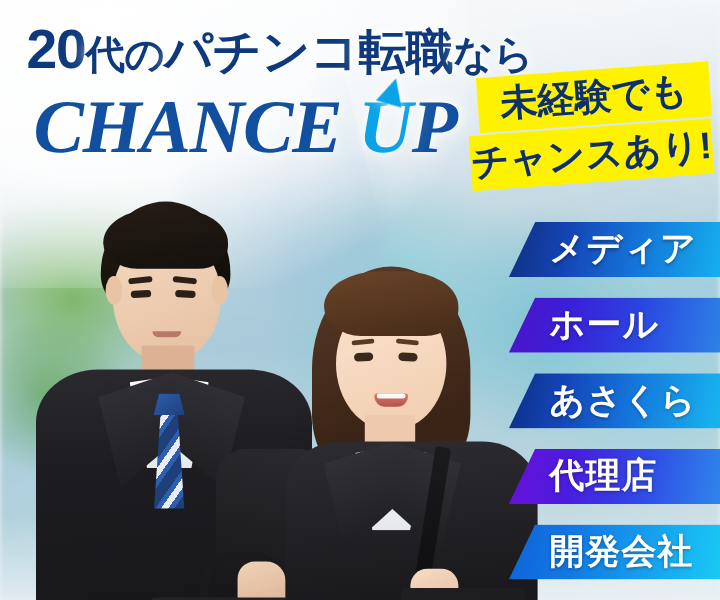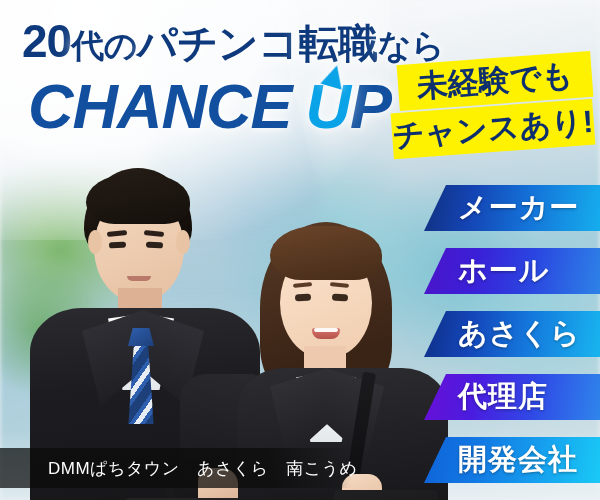--- a/index.html
+++ b/index.html
@@ -204,20 +204,21 @@
   .headline-line1 .num { font-size: 46px; letter-spacing: -1px; }
   .headline-line1 .sm { font-size: 33px; }
 
   .logo {
     position: absolute; left: 28px; top: 70px;
     white-space: nowrap;
     font-weight: 700; font-style: italic;
     font-size: 63px; letter-spacing: -1px;
     color: #12509f;
     text-shadow: 0 0 10px rgba(255,255,255,.95), 0 0 22px rgba(255,255,255,.85);
+    font-family: Liberation Serif, serif;
   }
   .logo .up-u {
     color: #0aa3e8;
     position: relative;
     display: inline-block;
     margin-left: 14px;
   }
   .logo .up-p { color: #12509f; }
   .logo .arrow {
     position: absolute; left: 17px; top: -5px;
@@ -349,32 +350,29 @@
   </div>
 
   <div class="badge" id="badge1">
     <span>未経験でも</span>
   </div>
   <div class="badge" id="badge2">
     <span>チャンスあり!</span>
   </div>
 
   <div class="cat-bar" id="cat0">
-    <span>メーカー</span>
+    <span>メディア</span>
   </div>
   <div class="cat-bar" id="cat1">
     <span>ホール</span>
   </div>
   <div class="cat-bar" id="cat2">
     <span>あさくら</span>
   </div>
   <div class="cat-bar" id="cat3">
     <span>代理店</span>
   </div>
   <div class="cat-bar" id="cat4">
     <span>開発会社</span>
   </div>
 
-  <div class="caption">
-    <span>DMMぱちタウン　あさくら　南こうめ</span>
-  </div>
 
 </div>
 
 </body></html>

